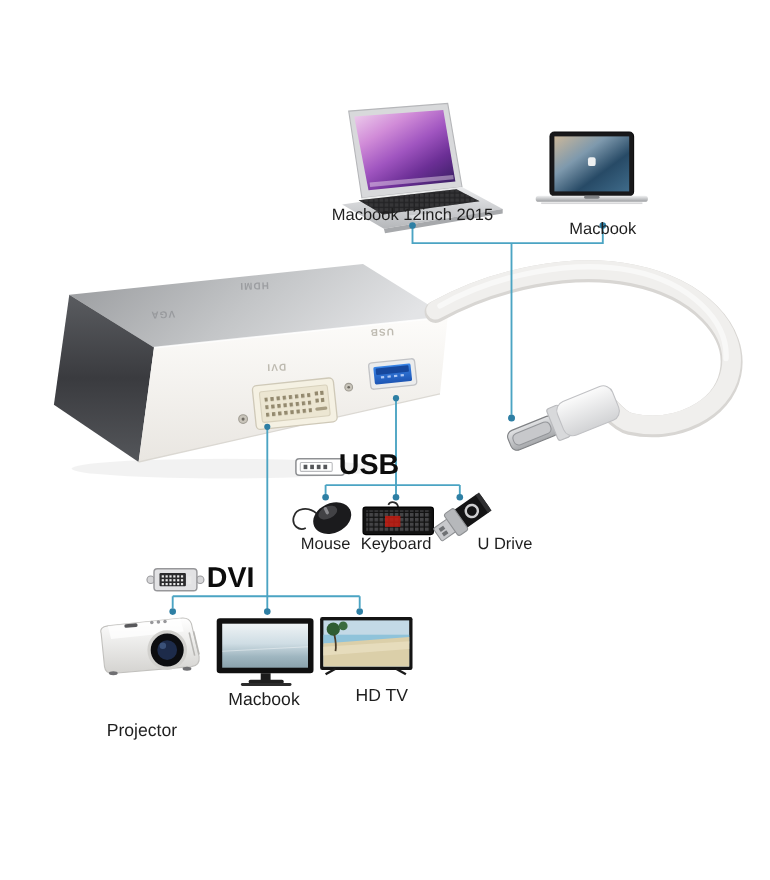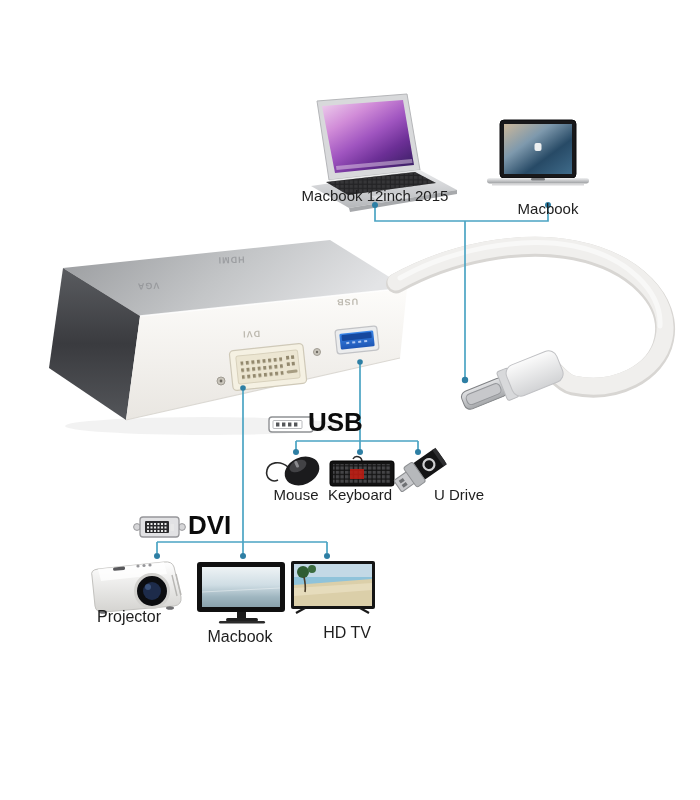--- a/index.html
+++ b/index.html
@@ -296,16 +296,16 @@
   <div class="engraving eng-front" style="left:325px; top:297px; width:44px;">USB</div>
 
   <div class="heading" style="left:308px; top:409px;">USB</div>
 
   <div class="lbl" style="left:266px; top:487px; width:60px;">Mouse</div>
   <div class="lbl" style="left:322px; top:487px; width:76px;">Keyboard</div>
   <div class="lbl" style="left:390px; top:487px; width:74px;padding-left:32px;">U Drive</div>
 
   <div class="heading" style="left:188px; top:512px;">DVI</div>
 
-  <div class="lbl big" style="left:83px; top:608px; width:92px;">Projector</div>
+  <div class="lbl big" style="left:83px; top:656px; width:92px;">Projector</div>
   <div class="lbl big" style="left:201px; top:628px; width:78px;">Macbook</div>
   <div class="lbl big" style="left:308px; top:624px; width:78px;">HD TV</div>
 </div>
 
 </body></html>

